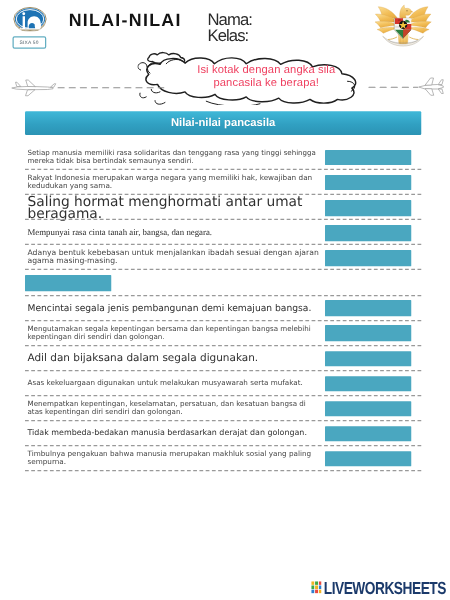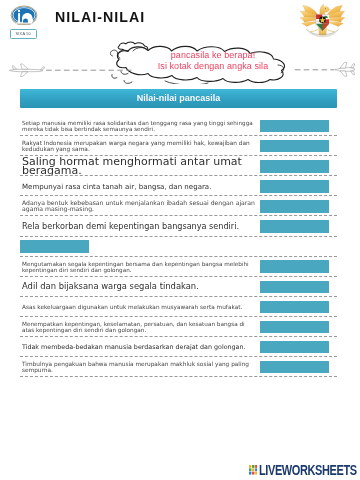--- a/index.html
+++ b/index.html
@@ -52,21 +52,21 @@
   .row { display:flex; align-items:center; height:20.1px; position:relative; }
   .row::after { content:""; position:absolute; left:0; right:0; bottom:0; height:0;
                 border-bottom:1px dashed #999999; }
   .cell-text { flex:0 0 auto; width:240px; padding:0 4px 0 2px; color:#454545; }
   .cell-text.small { font-size:5.8px; line-height:6.2px; font-family:"DejaVu Sans", sans-serif; }
   .cell-text.large { font-size:8.45px; line-height:9.6px; font-family:"DejaVu Sans", sans-serif; color:#2f2f2f; }
   
   .row:nth-child(1)  .cell-text { font-size:5.65px; }
   .row:nth-child(2)  .cell-text { font-size:5.82px; }
   .row:nth-child(3)  .cell-text { font-size:11px; }
-  .row:nth-child(4)  .cell-text { font-size:7.06px; }
+  .row:nth-child(4)  .cell-text { font-size:7.06px;font-family:Liberation Serif, serif; }
   .row:nth-child(5)  .cell-text { font-size:6.13px; }
   .row:nth-child(6)  .cell-text { font-size:8.12px; }
   .row:nth-child(7)  .cell-text { font-size:7.34px; }
   .row:nth-child(8)  .cell-text { font-size:5.68px; }
   .row:nth-child(9)  .cell-text { font-size:8.38px; }
   .row:nth-child(10) .cell-text { font-size:5.75px; }
   .row:nth-child(11) .cell-text { font-size:5.71px; }
   .row:nth-child(12) .cell-text { font-size:6.35px; }
   .row:nth-child(13) .cell-text { font-size:5.79px; }
   .cell-ans { width:77px; display:flex; align-items:center; justify-content:flex-start; }
@@ -100,20 +100,24 @@
       <path d="M5.8 18.3 h16.4" stroke="#ffffff" stroke-width="1.5"></path>
       <path d="M6.2 18.7 h15.6" stroke="#9b8a63" stroke-width="0.4"></path>
     </svg>
     <div class="logo-badge">SIXA 50</div>
   </div>
 
   <div class="title">
     <span>NILAI-NILAI</span>
   </div>
 
+  <div class="namefield">
+    <span>Nama:</span>
+    <span>Kelas:</span>
+  </div>
 
   <svg class="emblem" viewBox="0 0 49 37">
     <defs>
       <linearGradient id="gw" x1="0.2" y1="0" x2="0.8" y2="1">
         <stop offset="0" stop-color="#fad98a"></stop>
           <stop offset="0.5" stop-color="#f2bd56"></stop>
           <stop offset="1" stop-color="#e3a63b"></stop>
       </linearGradient>
       <linearGradient id="gb" x1="0" y1="0" x2="0" y2="1">
         <stop offset="0" stop-color="#fbdf96"></stop>
@@ -196,22 +200,22 @@
       <path d="M23 11 C25 8 32 6 36 9"></path>
       <path d="M2.5 16 C-0.5 15 -0.5 12 2.5 10.5 C5 9.3 8 11.1 7.6 13.5"></path>
       <path d="M18 33.5 C14 35.5 11 33.5 11 31.5"></path>
       <path d="M7 37.5 C4 39.5 1 37.5 2 34.5"></path>
       <path d="M22 42 C18 44.5 14 43.5 14 40.5"></path>
       <path d="M168 25 C174 25 176 30 171 33"></path>
       <path d="M55 41 C66 46 89 46 98 43"></path>
     </g>
   </svg>
   <div class="cloud-text">
+    <span>Isi kotak dengan angka sila</span>
     <span>pancasila ke berapa!</span>
-    <span>Isi kotak dengan angka sila</span>
   </div>
 
   <svg class="plane-left" viewBox="0 0 124 18">
     <g fill="#ffffff" stroke="#9c9c9c" stroke-width="0.58" stroke-linejoin="round">
       <path d="M1.4 9.4 L6.0 8.5 L16.0 8.1 L30.0 8.6 L34.4 9.1 L34.4 10.0 L30.0 10.6 L14.0 10.8 L5.0 10.3 Z"></path>
       <path d="M20.2 8.3 L14.6 3.0 L12.6 3.0 L14.2 8.2 Z"></path>
       <path d="M20.0 10.7 L14.4 15.6 L12.4 15.6 L14.0 10.9 Z"></path>
       <path d="M8.6 8.2 L5.6 4.8 L4.4 4.8 L5.4 8.2 Z"></path>
       <path d="M32.4 8.7 L35.4 6.0 L36.6 6.0 L35.0 8.8 Z"></path>
     </g>
@@ -263,38 +267,38 @@
             <div class="ansbox"></div>
           </div>
         </div>
         <div class="row">
           <div class="cell-text small">Adanya bentuk kebebasan untuk menjalankan ibadah sesuai dengan ajaran agama masing-masing.</div>
           <div class="cell-ans">
             <div class="ansbox"></div>
           </div>
         </div>
         <div class="row">
-          <div class="cell-text large">Rela berkorban demi kepentingan bangsanya sendiri.</div>
-          <div class="cell-ans">
-            <div class="ansbox"></div>
-          </div>
-        </div>
-        <div class="row">
+          <div class="cell-ans">
+            <div class="ansbox"></div>
+          </div>
+        </div>
+        <div class="row">
+          <div class="cell-text large">Mencintai segala jenis pembangunan demi kemajuan bangsa.</div>
           <div class="cell-ans">
             <div class="ansbox"></div>
           </div>
         </div>
         <div class="row">
           <div class="cell-text small">Mengutamakan segala kepentingan bersama dan kepentingan bangsa melebihi kepentingan diri sendiri dan golongan.</div>
           <div class="cell-ans">
             <div class="ansbox"></div>
           </div>
         </div>
         <div class="row">
-          <div class="cell-text large">Adil dan bijaksana warga segala tindakan.</div>
+          <div class="cell-text large">Adil dan bijaksana dalam segala digunakan.</div>
           <div class="cell-ans">
             <div class="ansbox"></div>
           </div>
         </div>
         <div class="row">
           <div class="cell-text small">Asas kekeluargaan digunakan untuk melakukan musyawarah serta mufakat.</div>
           <div class="cell-ans">
             <div class="ansbox"></div>
           </div>
         </div>

